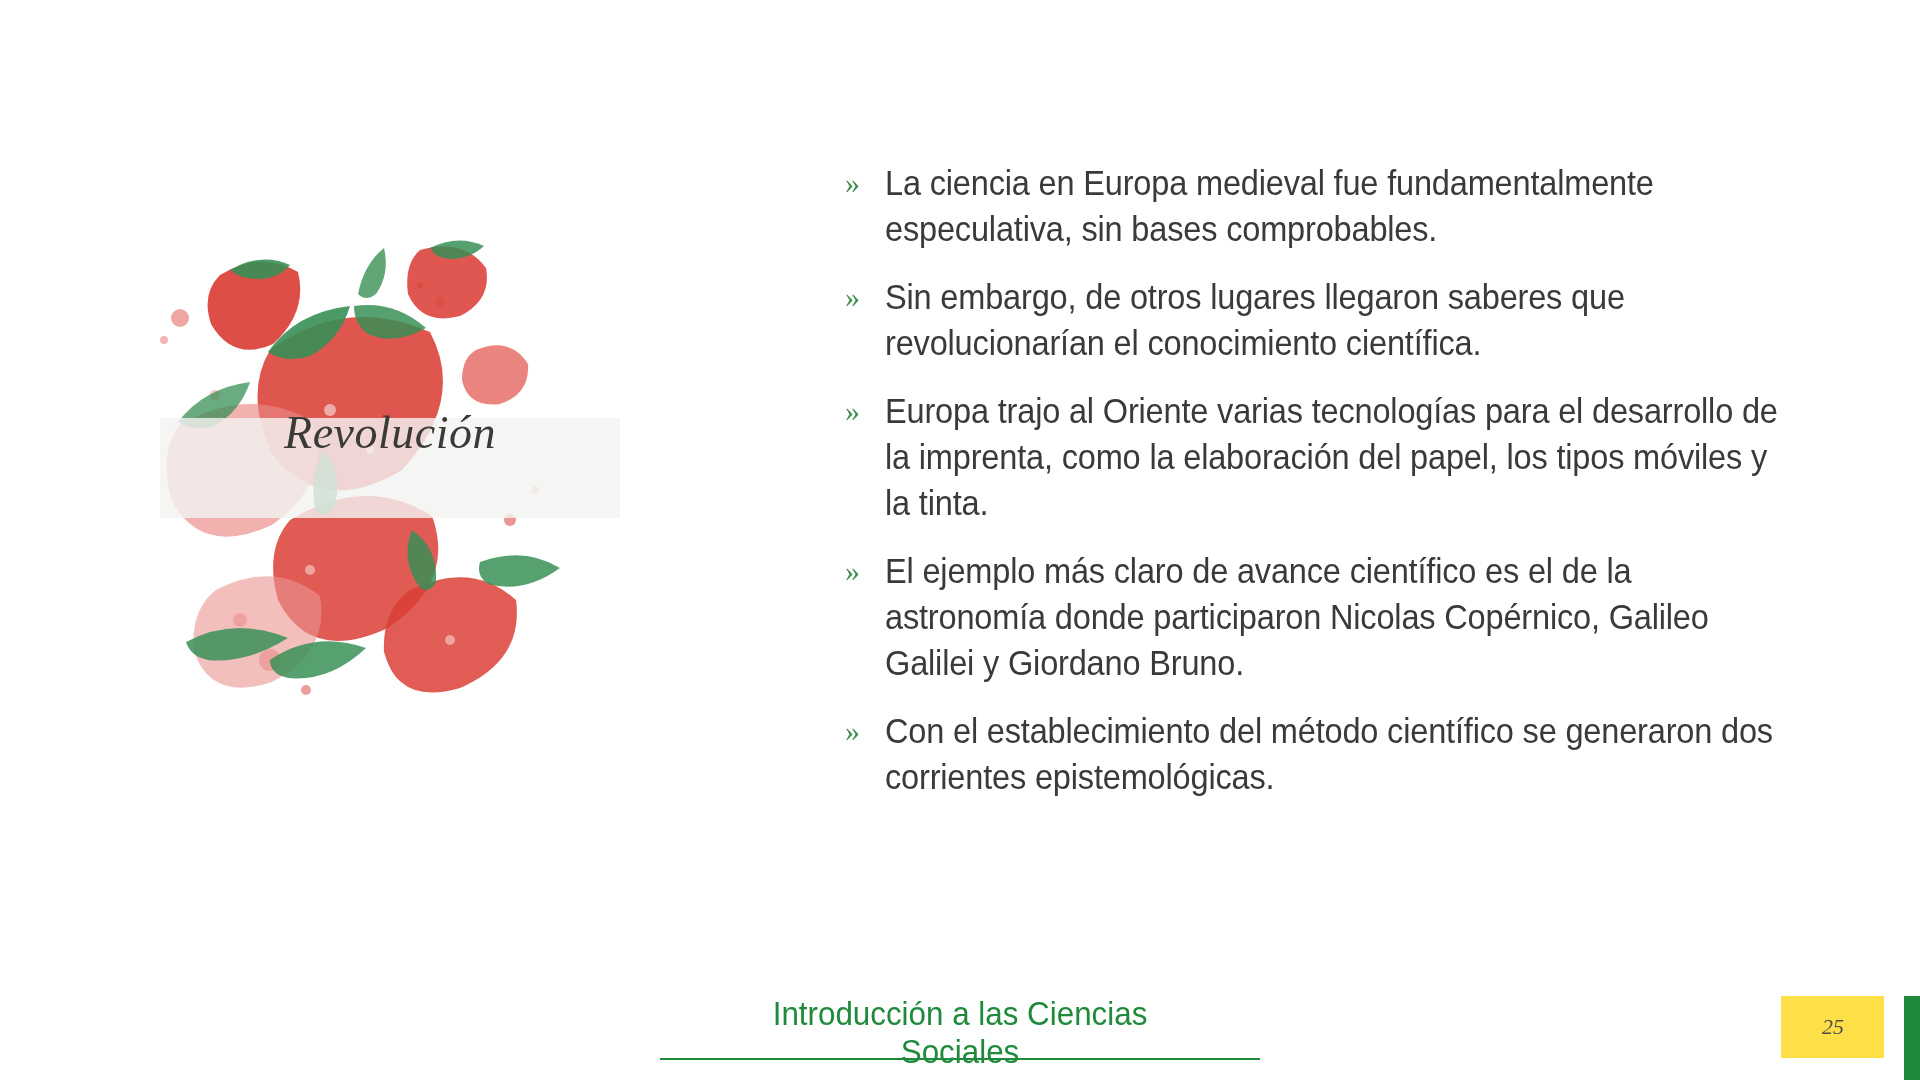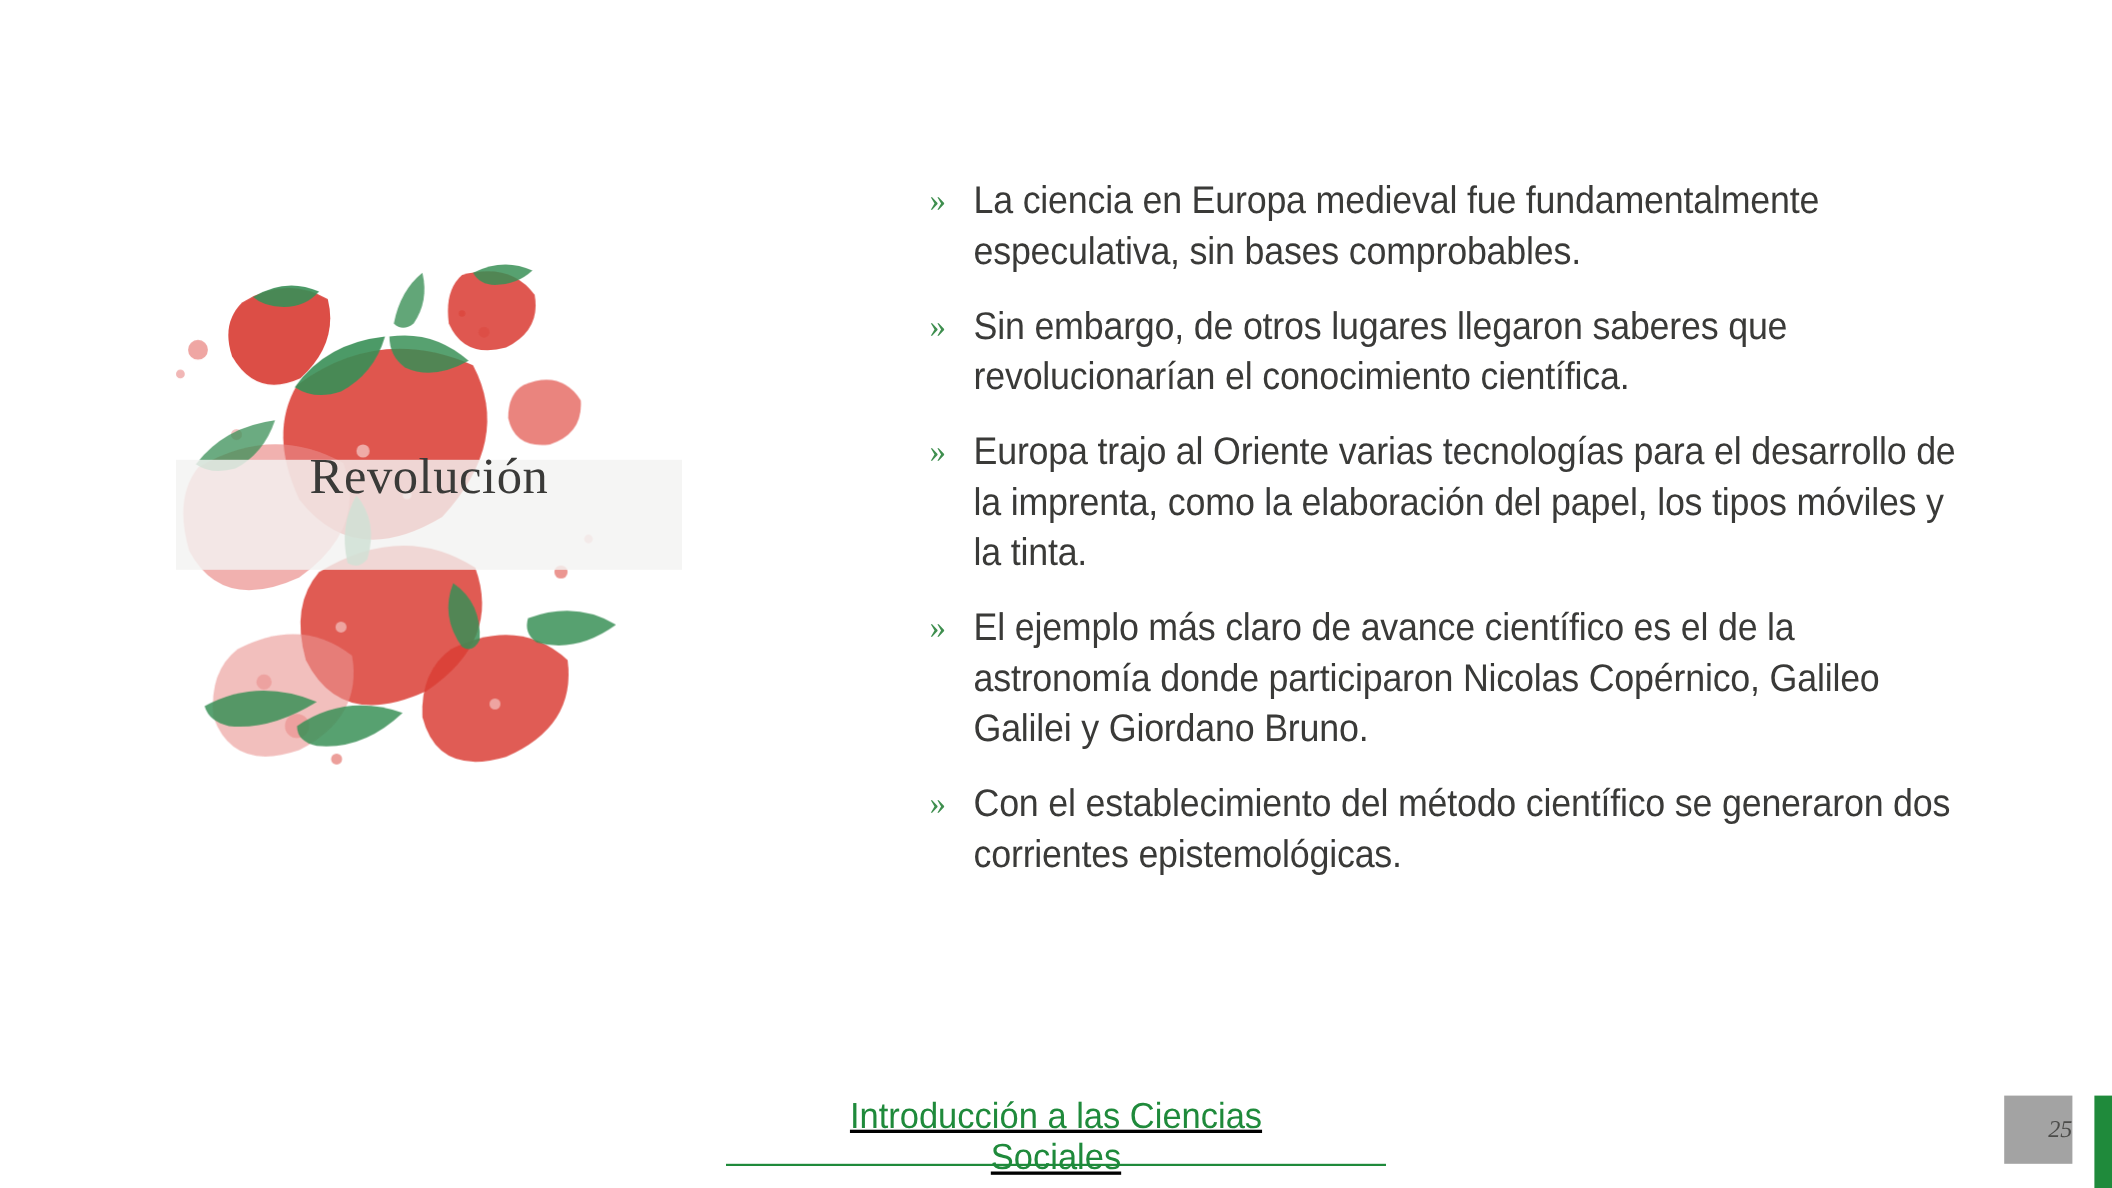--- a/index.html
+++ b/index.html
@@ -48,20 +48,21 @@
     background: rgba(243, 243, 241, 0.82);
   }
 
   .slide-title {
     position: absolute;
     left: 40px;
     top: 210px;
     width: 460px;
     text-align: center;
     font-family: "Liberation Serif", serif;
+    font-style: italic;
     font-size: 46px;
     line-height: 1.42;
     color: #3a3a38;
     letter-spacing: 0.5px;
   }
 
   
   .content {
     position: absolute;
     left: 845px;
@@ -96,21 +97,20 @@
     letter-spacing: -0.2px;
   }
 
   
   .footer {
     position: absolute;
     left: 660px;
     top: 995px;
     width: 600px;
     text-align: center;
-    text-decoration: underline;
   }
 
   .footer-text {
     font-family: "Liberation Sans", sans-serif;
     font-size: 33px;
     line-height: 38px;
     color: #1f8a3b;
     transform: scaleX(0.95);
     transform-origin: center top;
   }
@@ -123,24 +123,25 @@
     height: 2px;
     background: #1f8a3b;
   }
 
   .page-number-box {
     position: absolute;
     right: 36px;
     top: 996px;
     width: 62px;
     height: 62px;
-    background: #a3a3a3;
+    background: #fde047;
     display: flex;
     align-items: center;
-    justify-content: flex-end;
+    justify-content: flex-start;
+    padding-left: 41px;
   }
 
   .page-number {
     font-family: "Liberation Serif", serif;
     font-style: italic;
     font-size: 22px;
     color: #4c4c4a;
   }
 
   .edge-bar {

